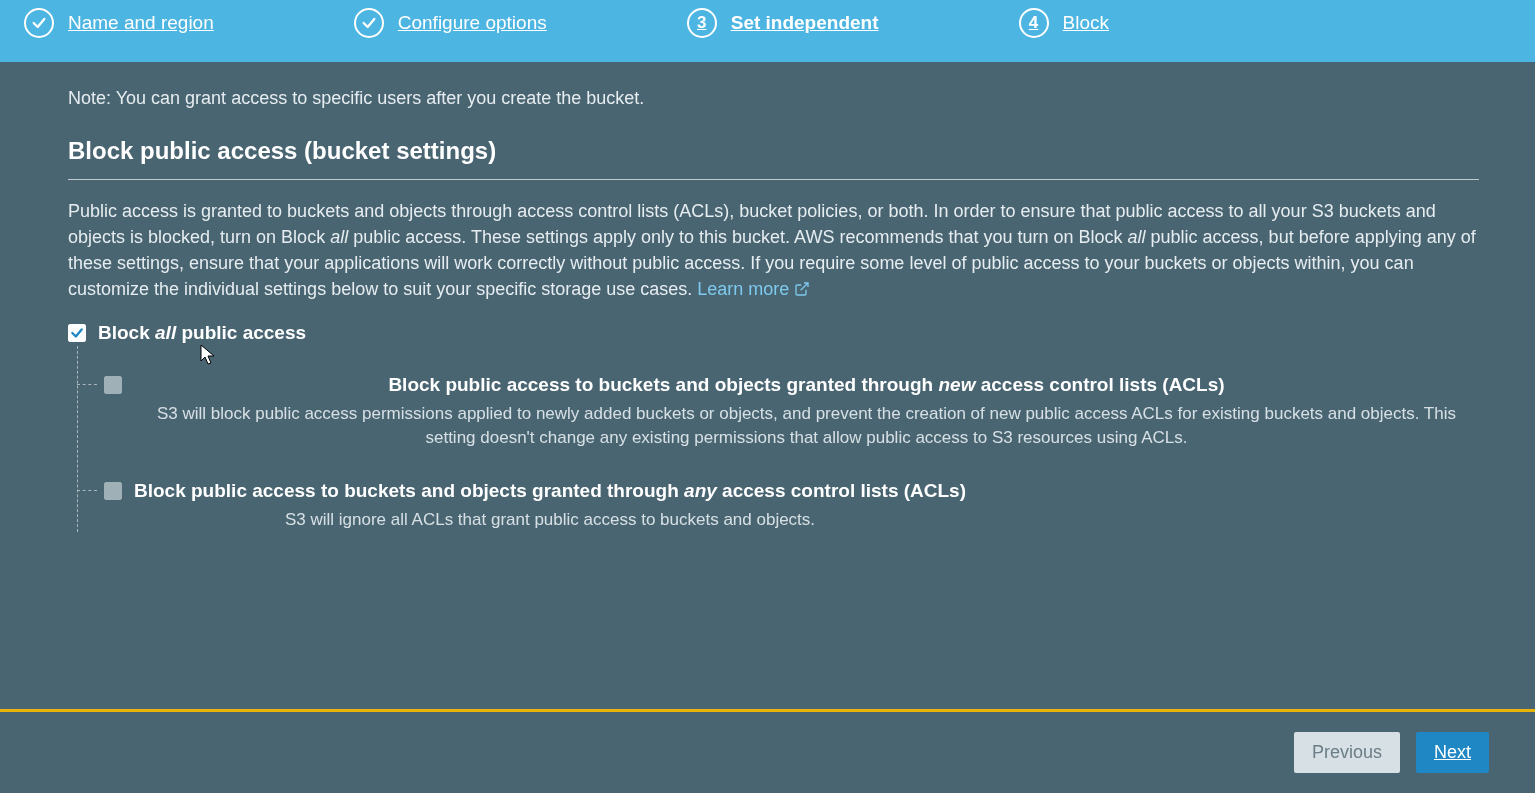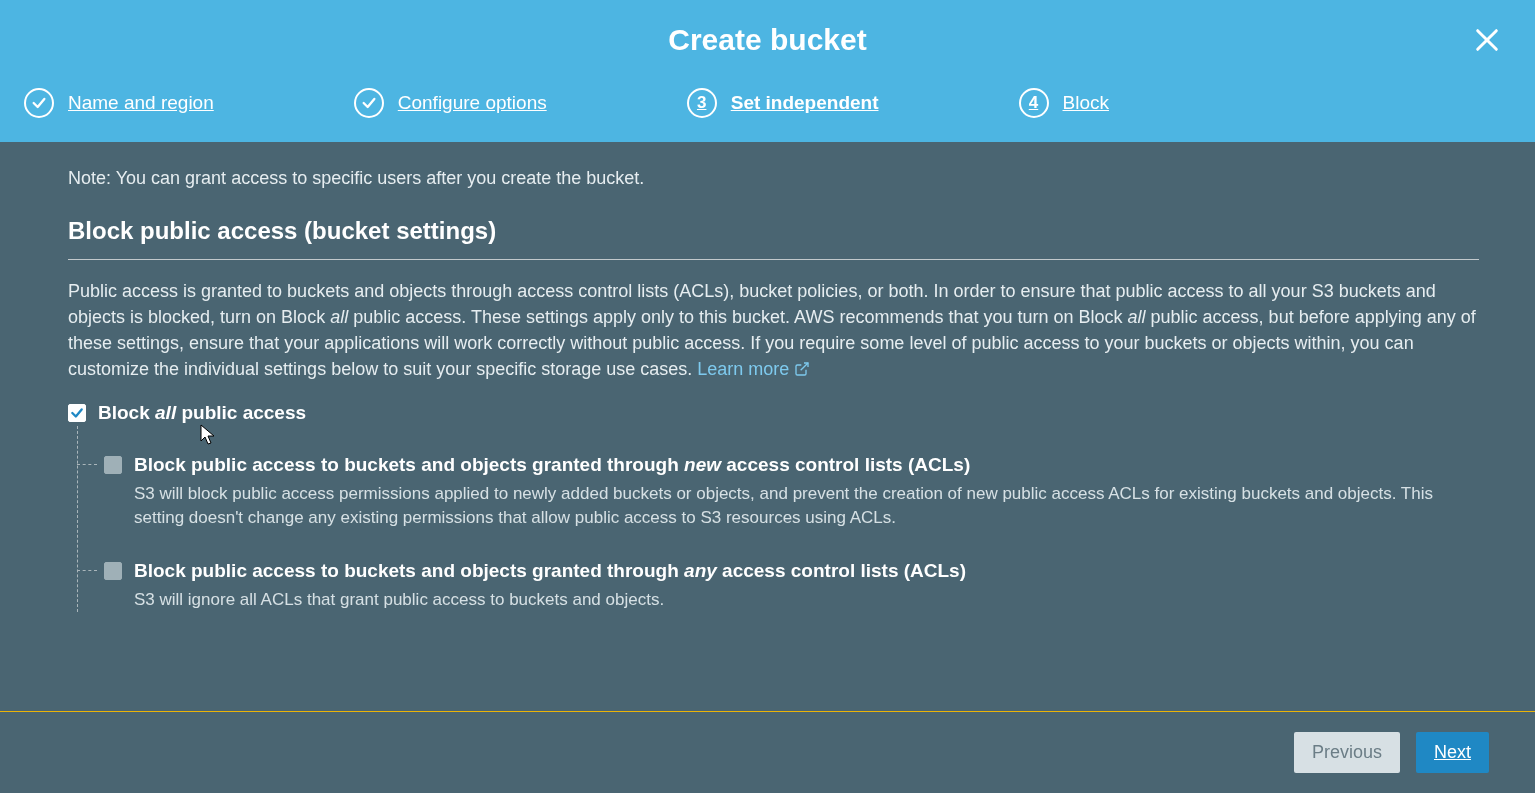--- a/index.html
+++ b/index.html
@@ -100,30 +100,30 @@
 
 .opt-title { font-weight: 700; color: #fff; font-size: 19px; }
 .opt-title em { font-style: italic; font-weight: 700; }
 .opt-desc { color: #d6e0e4; font-size: 17px; margin-top: 6px; line-height: 1.4; }
 
 .tree { margin-top: 4px; position: relative; }
 .tree-line {
   position: absolute; left: 9px; top: 24px; bottom: 0; width: 1px;
   border-left: 1px dashed #aab6bb;
 }
-.sub-items { padding-left: 36px; margin-top: 10px; }
+.sub-items { padding-left: 36px; margin-top: 10px; text-align: center; }
 .sub-item { position: relative; margin-top: 30px; }
 .sub-item::before {
   content: ""; position: absolute; left: -27px; top: 10px; width: 20px;
   border-top: 1px dashed #aab6bb;
 }
 
 .footer {
   background: #4a6572;
-  border-top: 1px solid #eab308;
+  border-top: 3px solid #eab308;
   padding: 20px 46px;
   display: flex;
   justify-content: flex-end;
   gap: 16px;
 }
 .btn {
   font-size: 18px;
   padding: 10px 18px;
   border: none;
   border-radius: 2px;
@@ -141,29 +141,20 @@
 .content::-webkit-scrollbar { width: 18px; background: #eef1f2; }
 .content::-webkit-scrollbar-thumb { background: #c5cbce; }
 .content::-webkit-scrollbar-button:single-button {
   height: 18px; background: #eef1f2;
 }
 </style>
 </head>
 <body>
 
 <div class="header">
-  <div class="title-bar">
-    <h1>Create bucket</h1>
-    <span class="close-btn">
-      <svg width="32" height="32" viewBox="0 0 24 24" fill="none" stroke="currentColor" stroke-width="2.2" stroke-linecap="round">
-          <line x1="5" y1="5" x2="19" y2="19"></line>
-          <line x1="19" y1="5" x2="5" y2="19"></line>
-        </svg>
-    </span>
-  </div>
   <div class="steps">
     <div class="step">
       <span class="step-circle">
         <svg width="16" height="16" viewBox="0 0 24 24" fill="none" stroke="#fff" stroke-width="3.5" stroke-linecap="round" stroke-linejoin="round">
             <polyline points="4 12 10 18 20 6"></polyline>
           </svg>
       </span>
       <span class="step-label">Name and region</span>
     </div>
     <div class="step">

